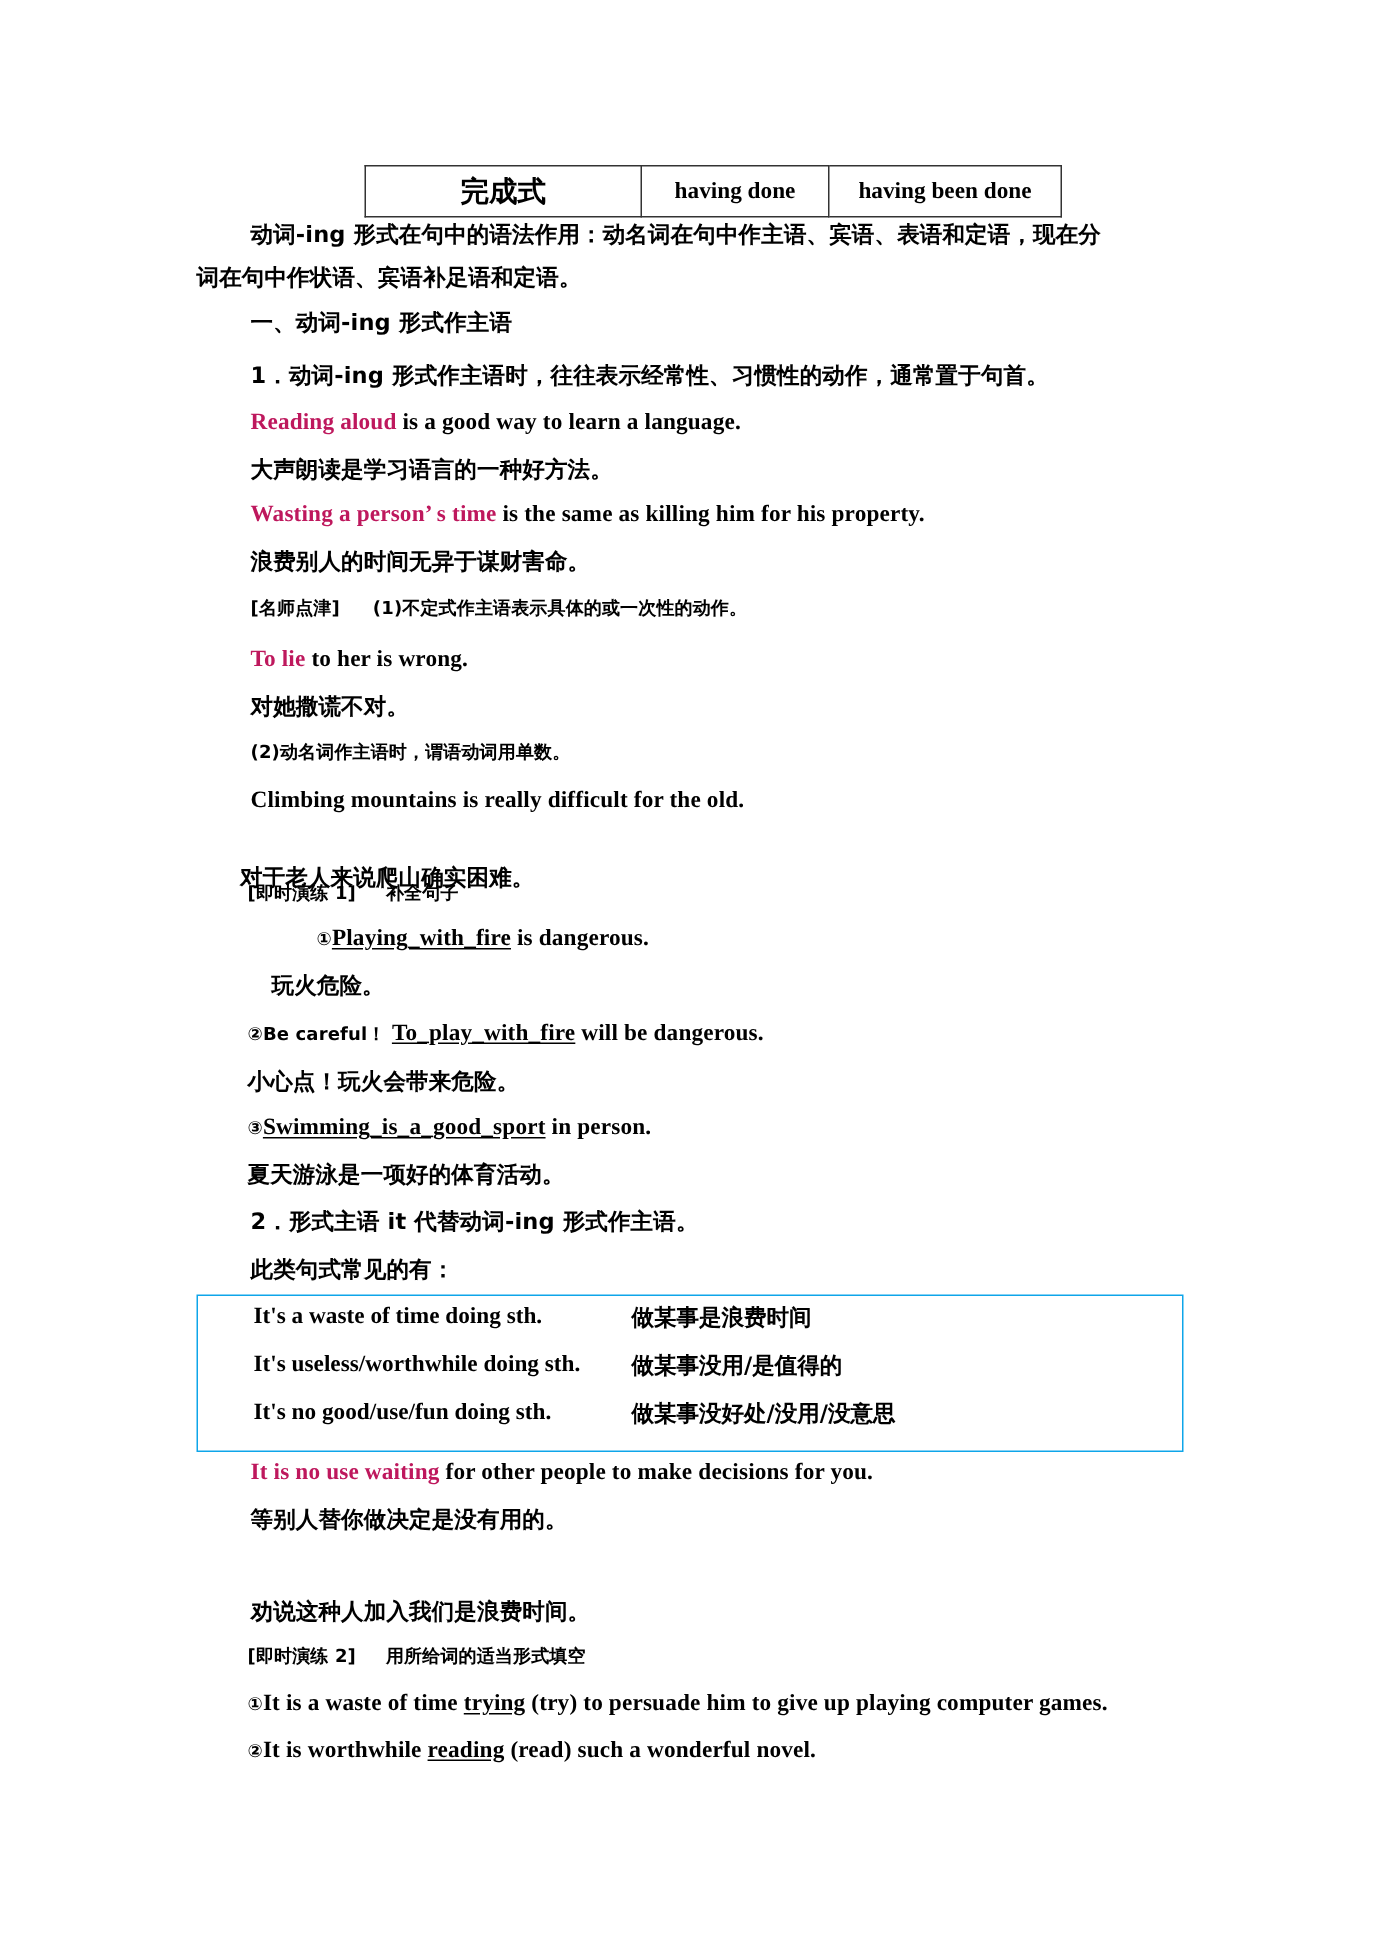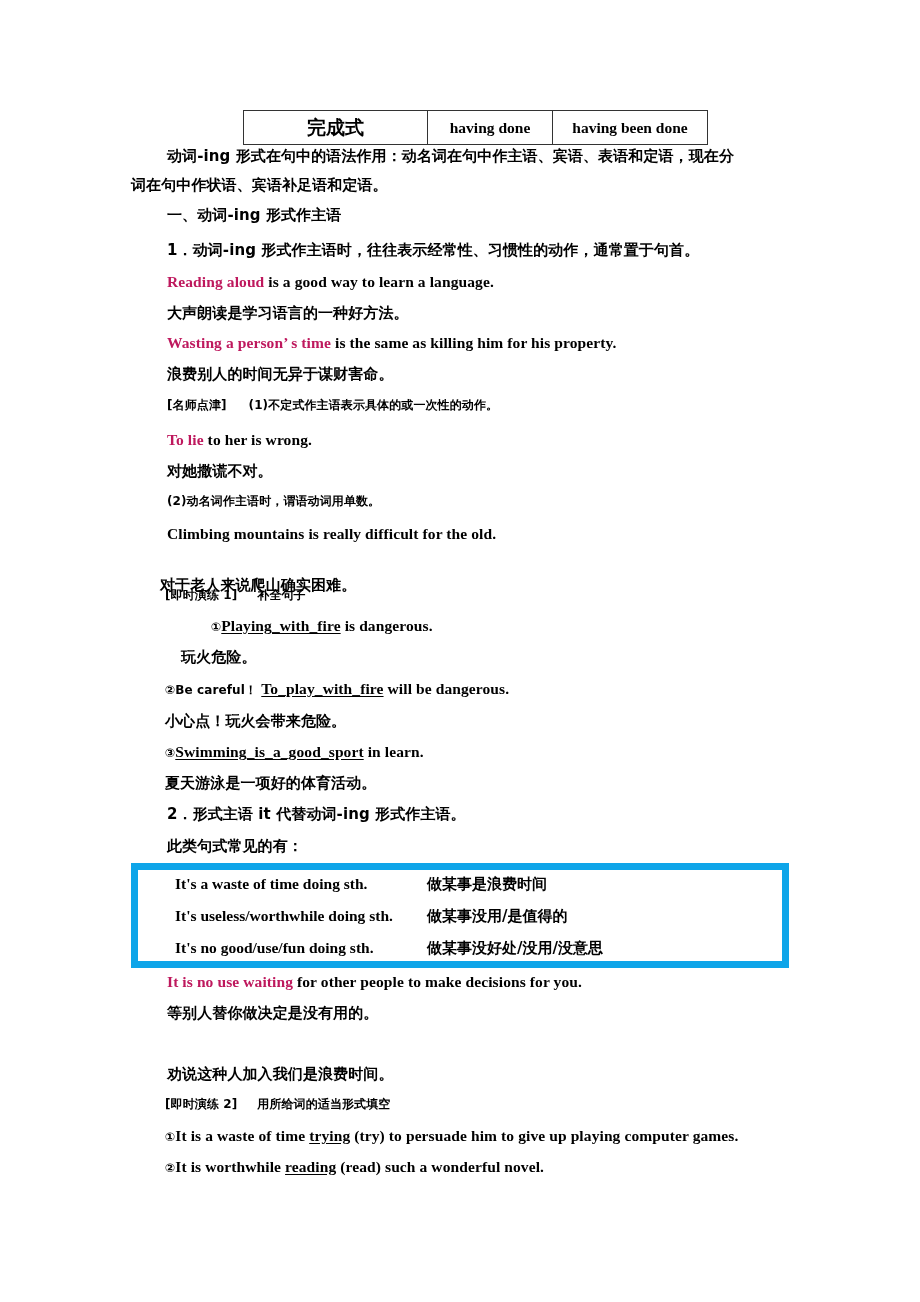--- a/index.html
+++ b/index.html
@@ -73,21 +73,21 @@
   .table-top td.c1 { width: 116px; font-family: "Liberation Serif", serif; }
   .table-top td.c2 { width: 146px; font-family: "Liberation Serif", serif; }
 
   
   .table-pat {
     position: absolute;
     left: 131px;
     top: 863px;
     width: 658px;
     height: 105px;
-    border: 7px solid #0ea5e9;
+    border: 1px solid #0ea5e9;
     box-sizing: border-box;
   }
   .pat-row {
     position: absolute;
     left: 0;
     width: 100%;
     height: 32px;
   }
   .pat-en {
     position: absolute;
@@ -147,21 +147,21 @@
   <div class="line cn" style="left:160px; top:555px;margin-top:20px;">对于老人来说爬山确实困难。</div>
 
   <div class="line mix" style="left:165px; top:585px;"><span>[即时演练 1]</span><span style="display:inline-block;width:20px;"></span><span>补全句子</span></div>
 
   <div class="line en" style="left:165px; top:616px;margin-left:46px;"><span class="mix">①</span><span class="ul">Playing_with_fire</span><span> is dangerous.</span></div>
   <div class="line cn" style="left:165px; top:647px;margin-left:16px;">玩火危险。</div>
 
   <div class="line en" style="left:165px; top:679px;"><span class="mix">②</span><span class="mix">Be careful！ </span><span class="ul">To_play_with_fire</span><span> will be dangerous.</span></div>
   <div class="line cn" style="left:165px; top:711px;">小心点！玩火会带来危险。</div>
 
-  <div class="line en" style="left:165px; top:742px;"><span class="mix">③</span><span class="ul">Swimming_is_a_good_sport</span><span> in learn.</span></div>
+  <div class="line en" style="left:165px; top:742px;"><span class="mix">③</span><span class="ul">Swimming_is_a_good_sport</span><span> in person.</span></div>
   <div class="line cn" style="left:165px; top:773px;">夏天游泳是一项好的体育活动。</div>
 
   <div class="line cn" style="left:167px; top:804px;">2．形式主语 it 代替动词-ing 形式作主语。</div>
   <div class="line cn" style="left:167px; top:836px;">此类句式常见的有：</div>
 
   <div class="table-pat">
     <div class="pat-row" style="top:5px;">
       <span class="pat-en">It's a waste of time doing sth.</span>
       <span class="pat-cn">做某事是浪费时间</span>
     </div>

